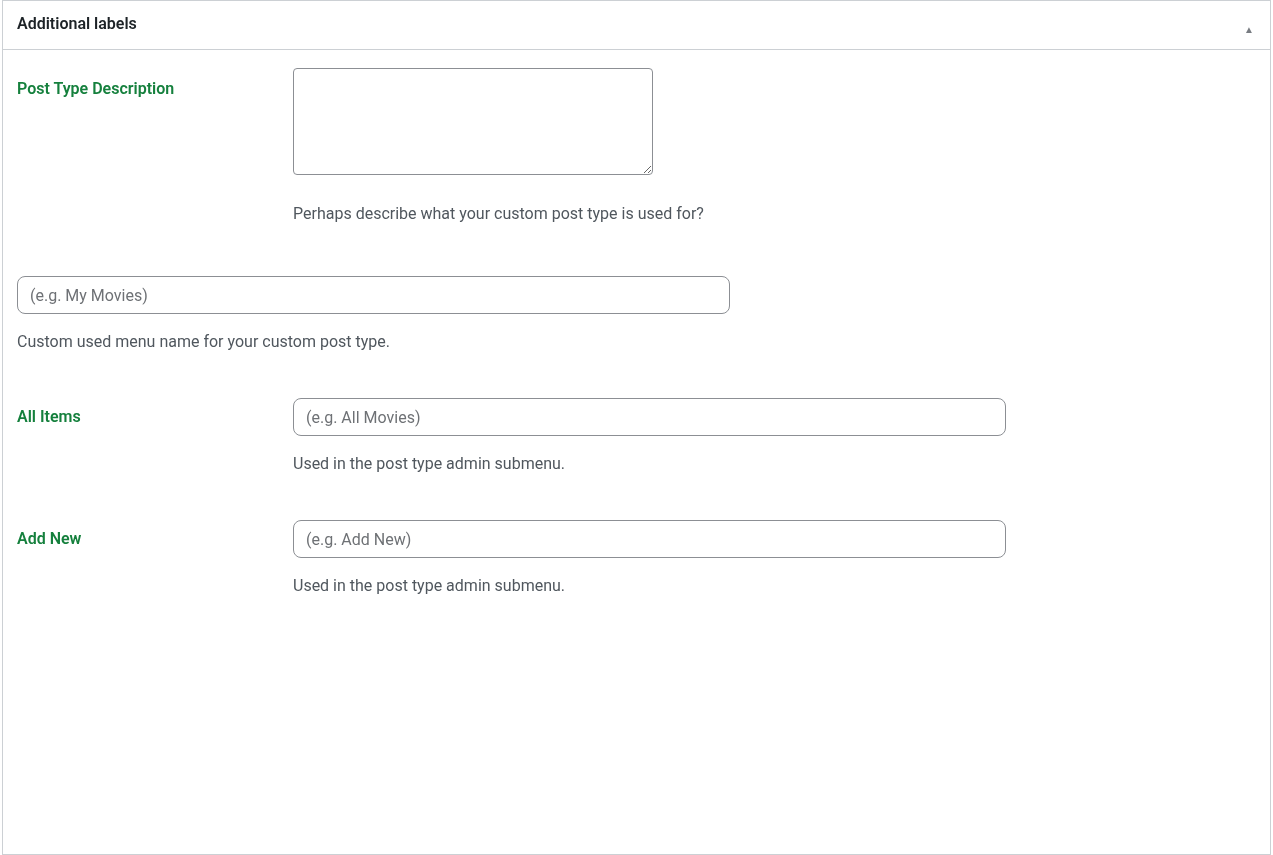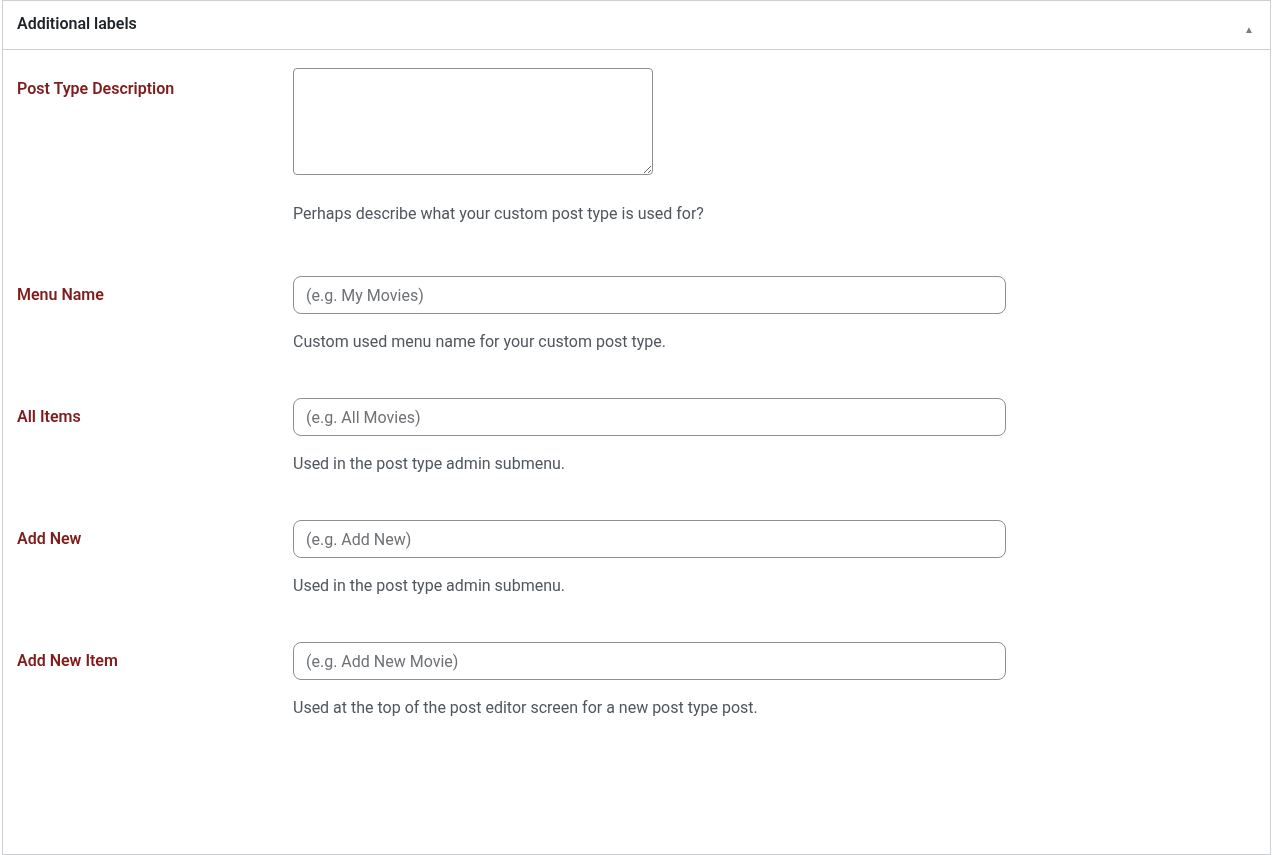--- a/index.html
+++ b/index.html
@@ -54,21 +54,21 @@
       margin-bottom: 44px;
     }
     .form-row.first {
       margin-bottom: 50px;
     }
     .form-label {
       width: 276px;
       flex-shrink: 0;
       font-size: 16px;
       font-weight: 600;
-      color: #7f1d1d;
+      color: #15803d;
       padding-top: 8px;
       line-height: 1.4;
     }
     .form-label.ta-label {
       padding-top: 10px;
     }
     .form-control {
       flex: 1;
       max-width: 960px;
     }
@@ -122,21 +122,20 @@
 
     <div class="form-row first">
       <div class="form-label ta-label">Post Type Description</div>
       <div class="form-control">
         <textarea placeholder="" style=""></textarea>
         <div class="help-text ta-help">Perhaps describe what your custom post type is used for?</div>
       </div>
     </div>
 
     <div class="form-row">
-      <div class="form-label">Menu Name</div>
       <div class="form-control">
         <input type="text" placeholder="(e.g. My Movies)" style="">
         <div class="help-text">Custom used menu name for your custom post type.</div>
       </div>
     </div>
 
     <div class="form-row">
       <div class="form-label">All Items</div>
       <div class="form-control">
         <input type="text" placeholder="(e.g. All Movies)" style="">
@@ -145,23 +144,16 @@
     </div>
 
     <div class="form-row">
       <div class="form-label">Add New</div>
       <div class="form-control">
         <input type="text" placeholder="(e.g. Add New)" style="">
         <div class="help-text">Used in the post type admin submenu.</div>
       </div>
     </div>
 
-    <div class="form-row">
-      <div class="form-label">Add New Item</div>
-      <div class="form-control">
-        <input type="text" placeholder="(e.g. Add New Movie)" style="">
-        <div class="help-text">Used at the top of the post editor screen for a new post type post.</div>
-      </div>
-    </div>
 
 
   </div>
 </div>
 
 </body></html>

